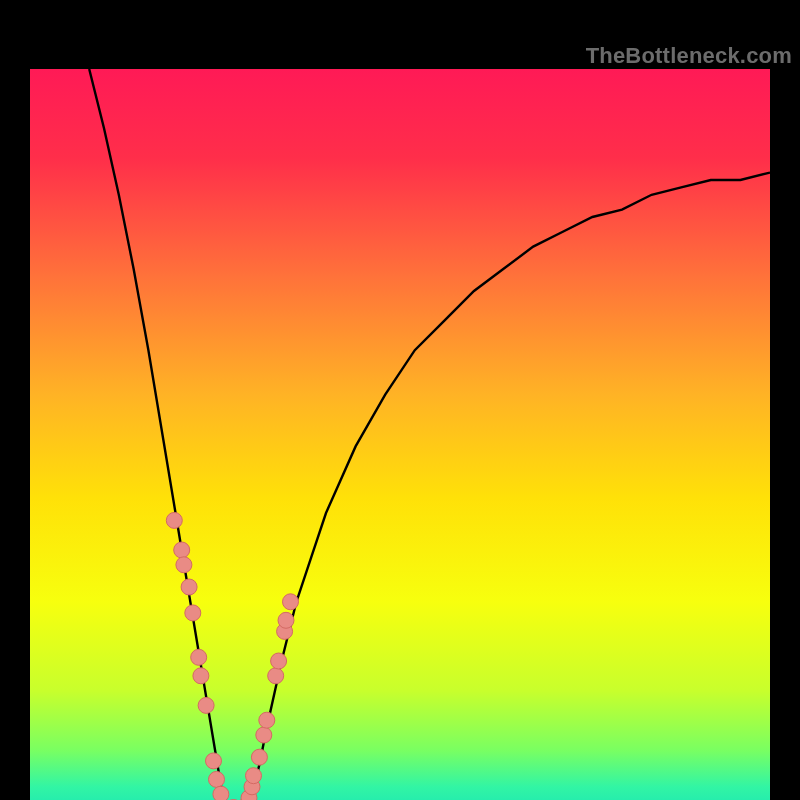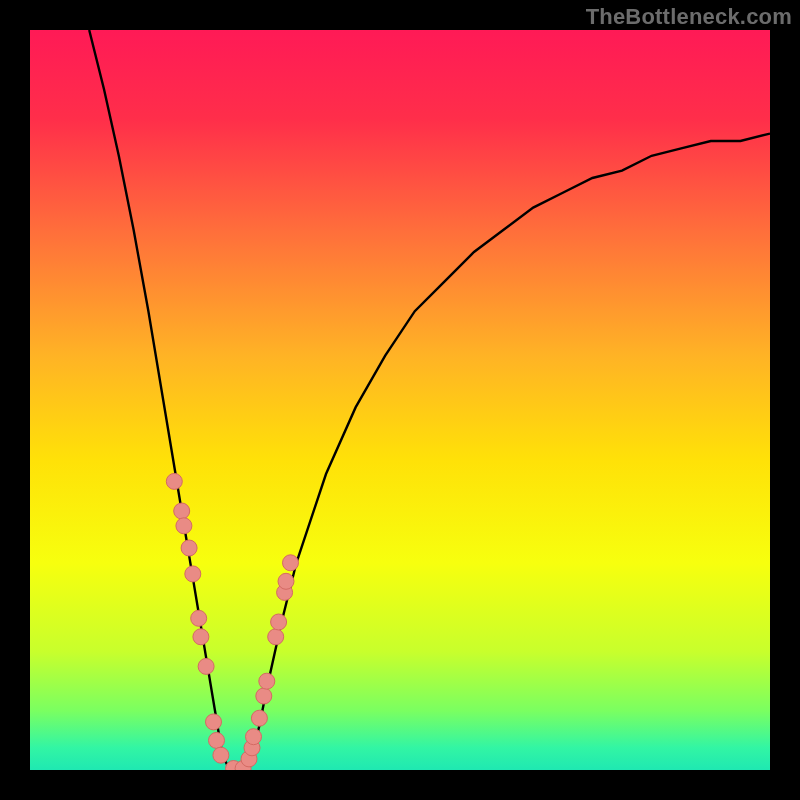--- a/index.html
+++ b/index.html
@@ -8,20 +8,21 @@
     width: 800px;
     height: 800px;
     overflow: hidden;
     background: #000;
     font-family: Arial, Helvetica, sans-serif;
   }
   .frame {
     position: absolute;
     inset: 0;
     background: #000;
+    margin-top: 39px;
   }
   .plot-area {
     position: absolute;
     left: 30px;
     top: 30px;
     width: 740px;
     height: 740px;
     overflow: hidden;
   }
   .watermark {

